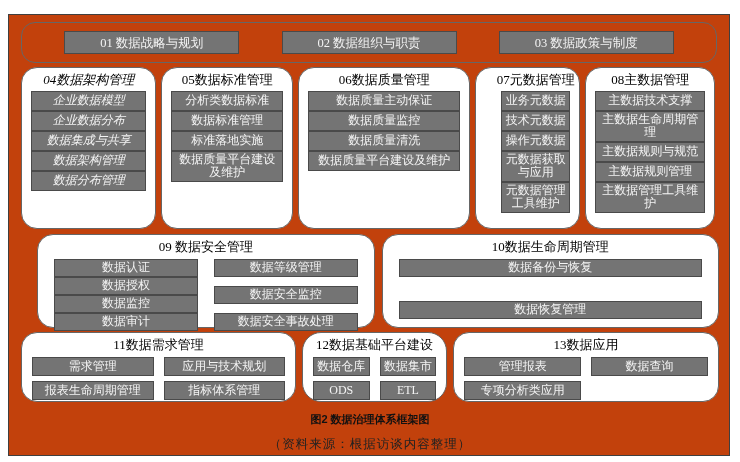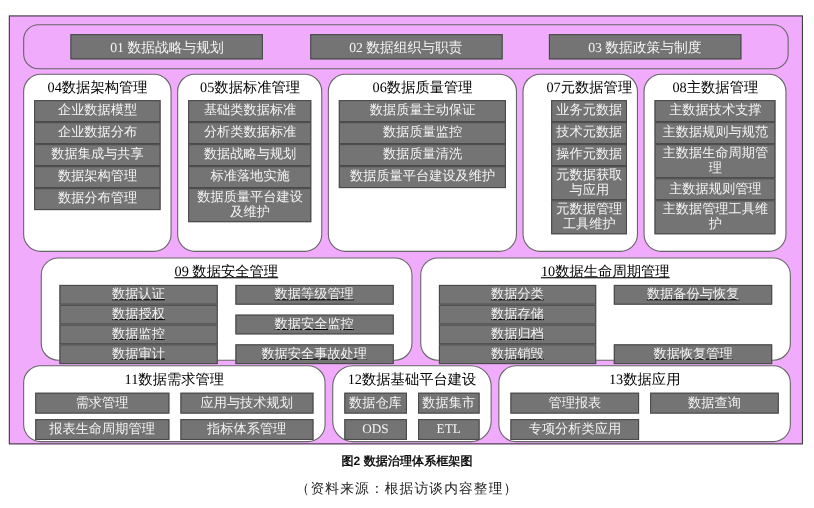--- a/index.html
+++ b/index.html
@@ -6,23 +6,23 @@
   html,body { background:#ffffff; }
   .page {
     position: relative;
     width: 740px; height: 462px;
     background: #ffffff;
     font-family: "Liberation Serif", "DejaVu Serif", serif;
     overflow: hidden;
   }
   .frame {
     position: absolute; left: 8px; top: 14px;
-    width: 722px; height: 390px;
+    width: 722px; height: 442px;
     border: 1.5px solid #3f3f3f;
-    background: #f0abfc;
+    background: #c2410c;
   }
   
   .gbox {
     background: #747474;
     border: 1px solid #4a4a4a;
     color: #f4f4f4;
     display: flex; align-items: center; justify-content: center;
     text-align: center;
     font-size: 12px; line-height: 1.12;
     padding: 1px 2px;
@@ -48,29 +48,29 @@
   .row2 {
     position: absolute; left: 12px; right: 10px; top: 52px; height: 162px;
     display: flex; gap: 5px;
   }
   .col-items {
     flex: 1; display: flex; flex-direction: column;
     justify-content: flex-start;
     padding: 2px 9px 6px;
   }
   .col-items .gbox { min-height: 20px; }
-  .w-c04 { flex: 0 0 19.4%; }
+  .w-c04 { flex: 0 0 19.4%; font-style: italic; }
   .w-c05 { flex: 0 0 18.9%; }
   .w-c06 { flex: 0 0 24.6%; }
   .w-c07 { flex: 0 0 15.1%; padding-left: 16px; }
   .w-c08 { flex: 0 0 18.6%; }
   
   .row3 {
     position: absolute; left: 28px; right: 10px; top: 219px; height: 94px;
-    display: flex; gap: 7px; text-decoration: underline;
+    display: flex; gap: 7px;
   }
   .row3 .section { flex: 1; }
   .two-col {
     flex: 1; display: flex; gap: 16px;
     padding: 3px 16px 8px;
   }
   .sub-col {
     flex: 1; display: flex; flex-direction: column;
     justify-content: space-between;
   }
@@ -124,23 +124,22 @@
           <div class="gbox">企业数据模型</div>
           <div class="gbox">企业数据分布</div>
           <div class="gbox">数据集成与共享</div>
           <div class="gbox">数据架构管理</div>
           <div class="gbox">数据分布管理</div>
         </div>
       </div>
       <div class="section w-c05">
         <div class="sec-title">05数据标准管理</div>
         <div class="col-items">
-          <div class="gbox">基础类数据标准</div>
           <div class="gbox">分析类数据标准</div>
-          <div class="gbox">数据战略与规划</div>
+          <div class="gbox">数据标准管理</div>
           <div class="gbox">标准落地实施</div>
           <div class="gbox">数据质量平台建设及维护</div>
         </div>
       </div>
       <div class="section w-c06">
         <div class="sec-title">06数据质量管理</div>
         <div class="col-items">
           <div class="gbox">数据质量主动保证</div>
           <div class="gbox">数据质量监控</div>
           <div class="gbox">数据质量清洗</div>
@@ -154,22 +153,22 @@
           <div class="gbox">技术元数据</div>
           <div class="gbox">操作元数据</div>
           <div class="gbox">元数据获取与应用</div>
           <div class="gbox">元数据管理工具维护</div>
         </div>
       </div>
       <div class="section w-c08">
         <div class="sec-title">08主数据管理</div>
         <div class="col-items">
           <div class="gbox">主数据技术支撑</div>
+          <div class="gbox">主数据生命周期管理</div>
           <div class="gbox">主数据规则与规范</div>
-          <div class="gbox">主数据生命周期管理</div>
           <div class="gbox">主数据规则管理</div>
           <div class="gbox">主数据管理工具维护</div>
         </div>
       </div>
     </div>
 
     <div class="row3">
       <div class="section">
         <div class="sec-title">09 数据安全管理</div>
         <div class="two-col">
@@ -183,26 +182,20 @@
             <div class="gbox">数据等级管理</div>
             <div class="gbox">数据安全监控</div>
             <div class="gbox">数据安全事故处理</div>
           </div>
         </div>
       </div>
       <div class="section">
         <div class="sec-title">10数据生命周期管理</div>
         <div class="two-col">
           <div class="sub-col">
-            <div class="gbox">数据分类</div>
-            <div class="gbox">数据存储</div>
-            <div class="gbox">数据归档</div>
-            <div class="gbox">数据销毁</div>
-          </div>
-          <div class="sub-col">
             <div class="gbox">数据备份与恢复</div>
             <div class="gbox">数据恢复管理</div>
           </div>
         </div>
       </div>
     </div>
 
     <div class="row4">
       <div class="section w-s11">
         <div class="sec-title">11数据需求管理</div>

